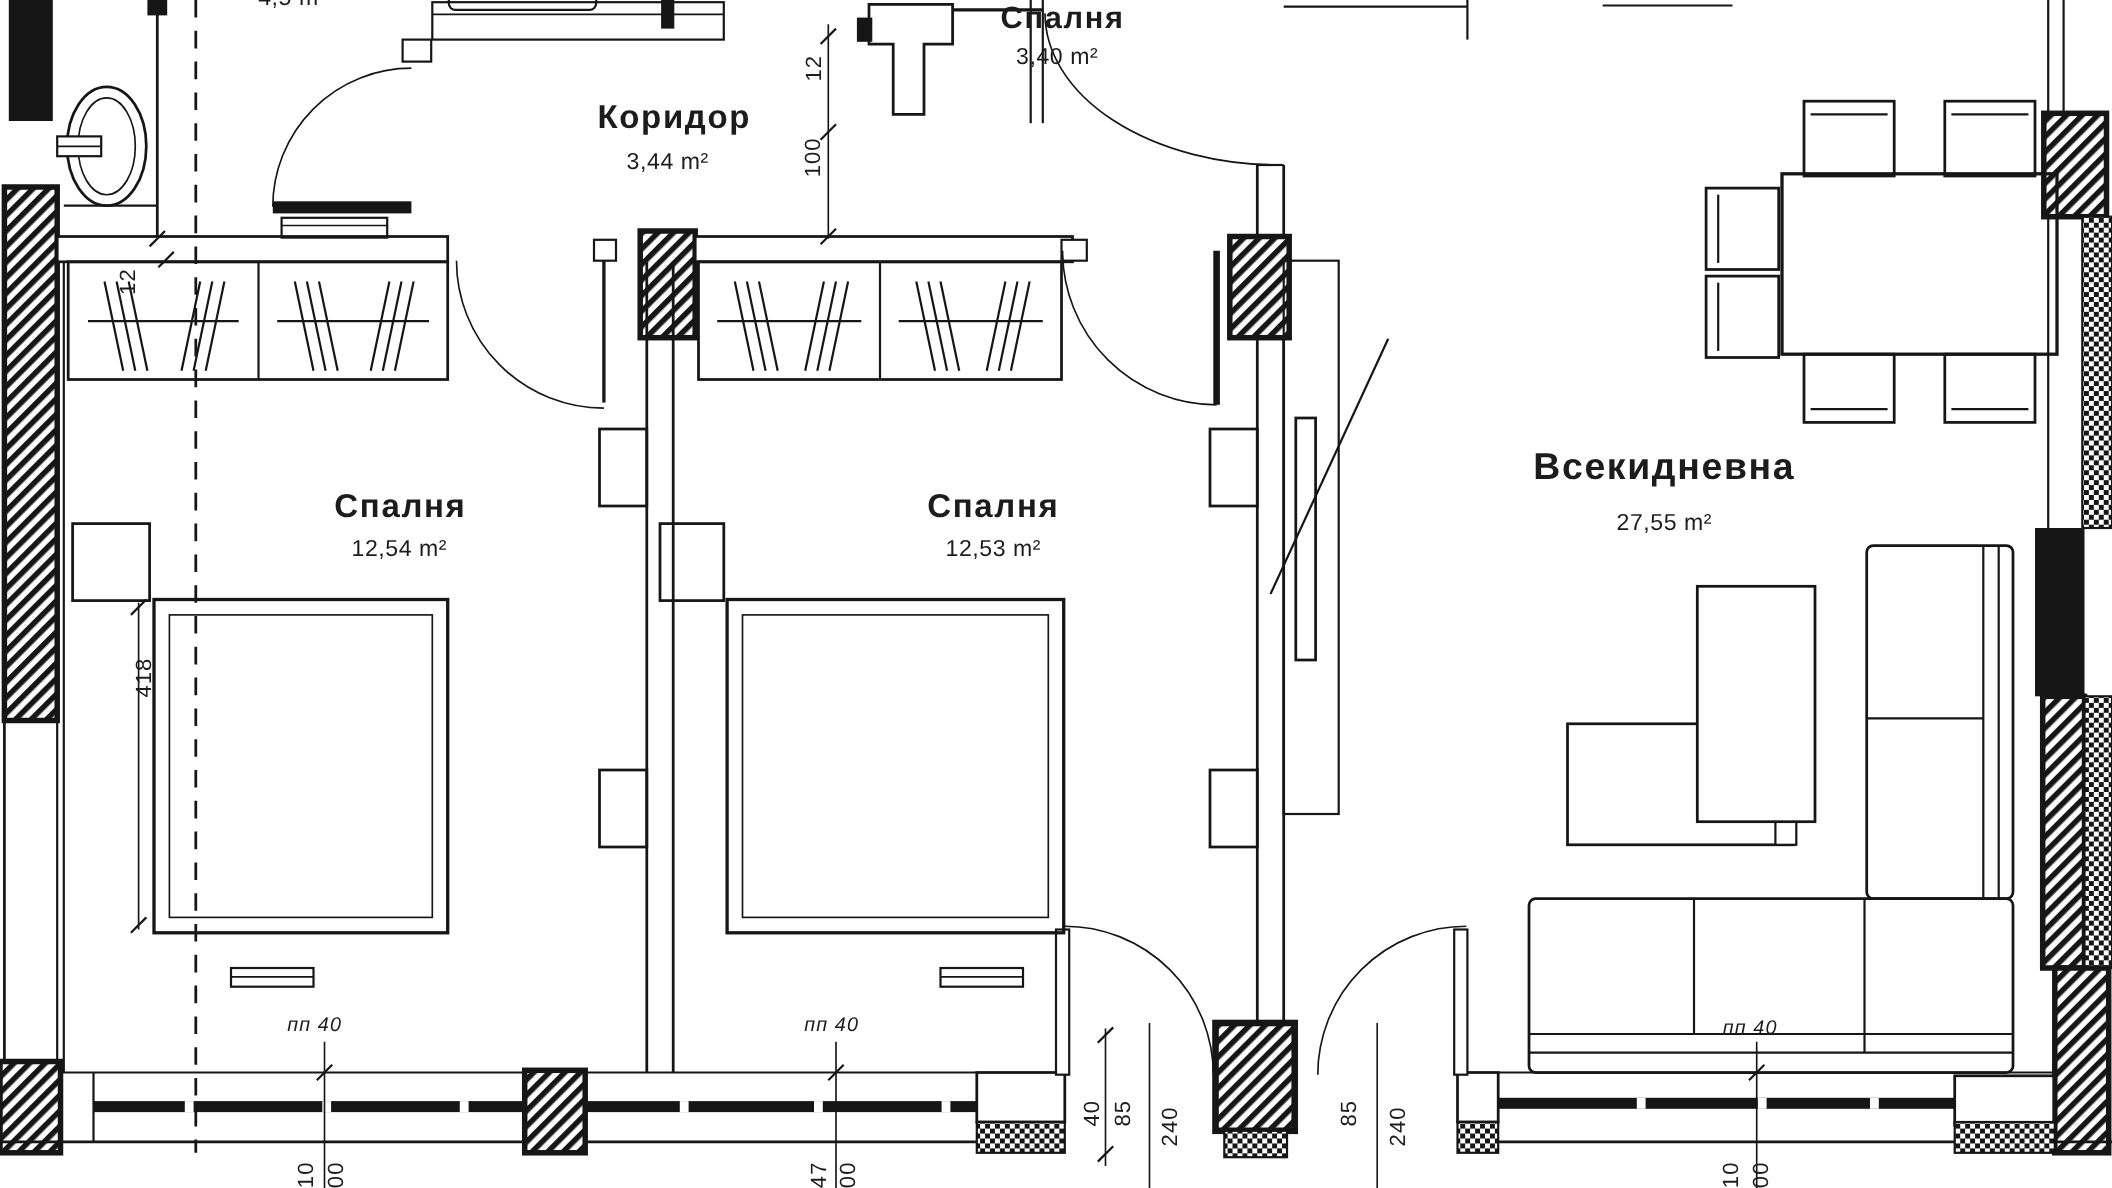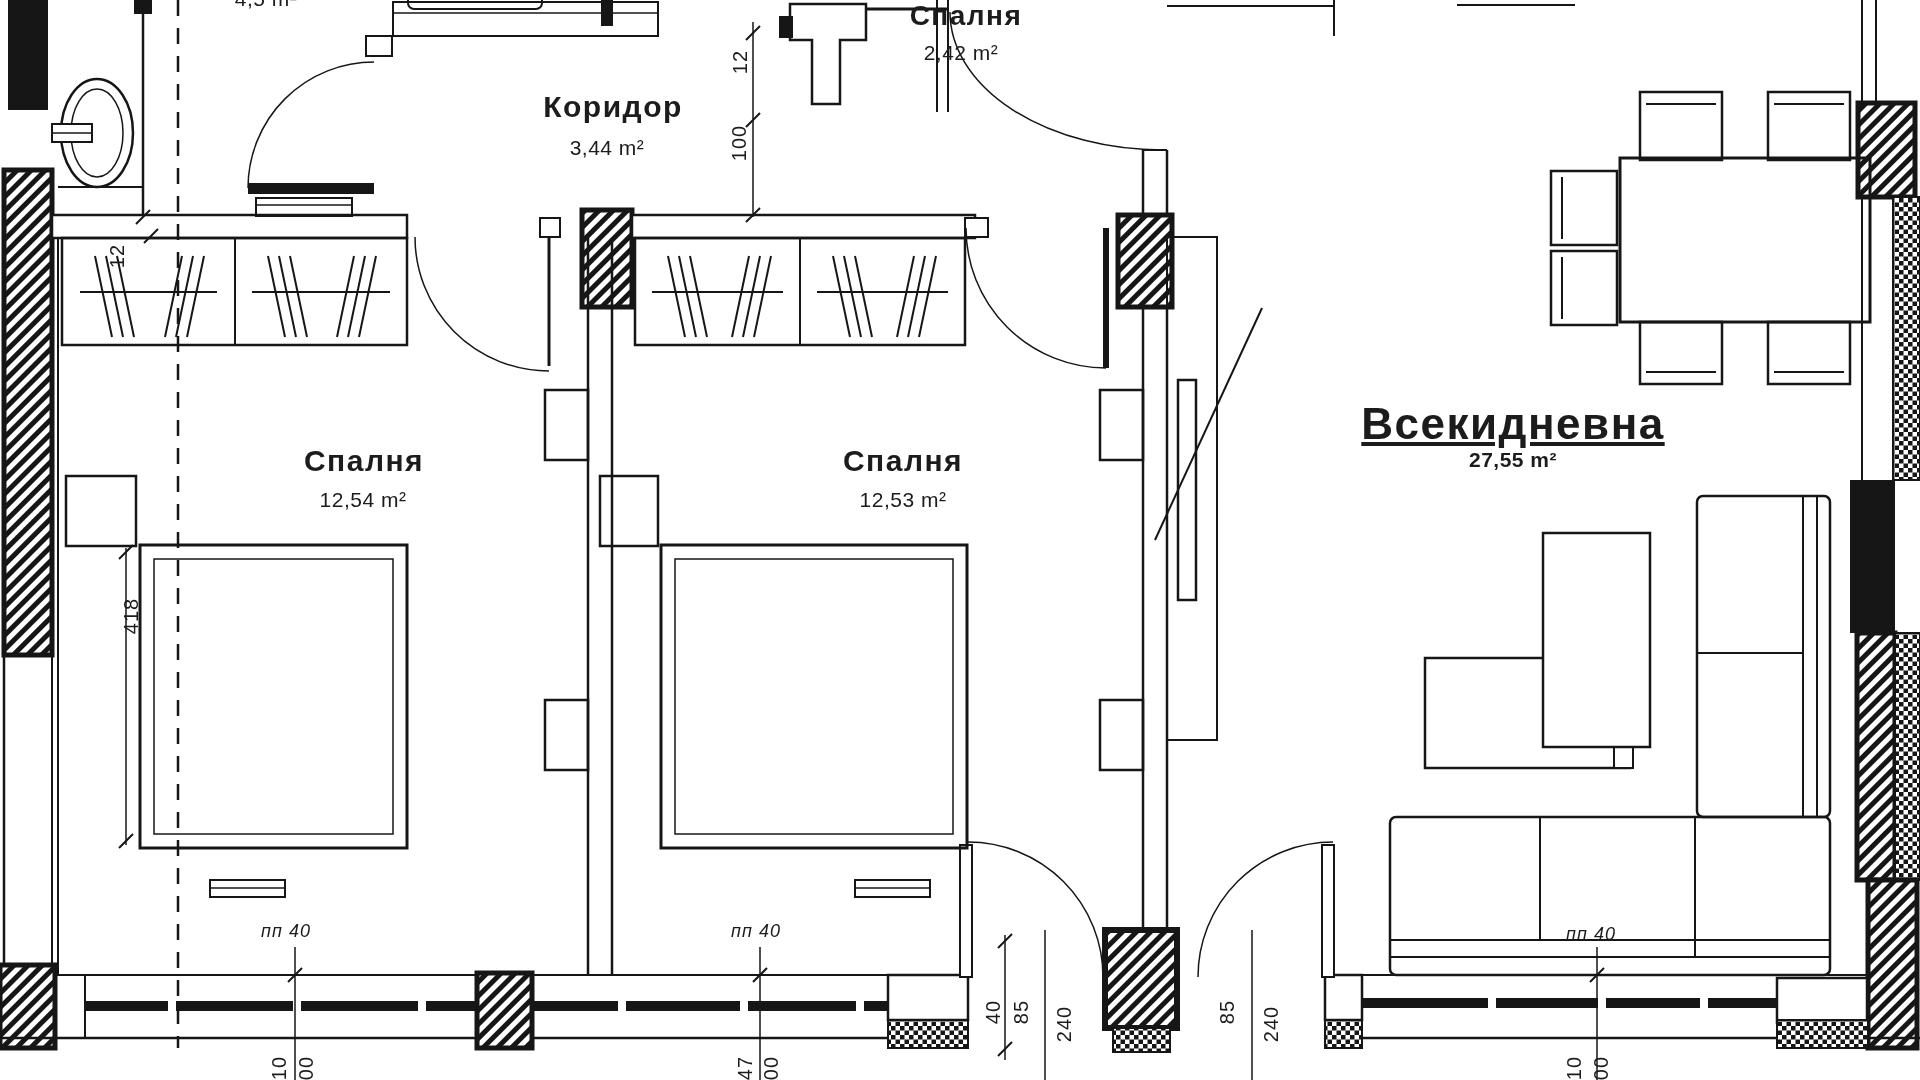--- a/index.html
+++ b/index.html
@@ -2,21 +2,21 @@
 <html><head>
 <meta charset="utf-8">
 <style>
   html,body{margin:0;padding:0;background:#fff;}
   .plan{position:relative;width:1920px;height:1080px;background:#fff;overflow:hidden;
         font-family:"Liberation Sans",sans-serif;color:#181818;}
   .plan svg{position:absolute;left:0;top:0;}
   .lbl{position:absolute;transform:translate(-50%,-50%);white-space:nowrap;
        color:#1c1c1c;text-align:center;line-height:1;}
   .room-name{font-size:30px;font-weight:700;letter-spacing:1.5px;}
-  .room-name.big{font-size:44px;text-decoration:underline;}
+  .room-name.big{font-size:34px;}
   .room-name.small{font-size:28px;}
   .room-area{font-size:21px;font-weight:400;letter-spacing:0.5px;}
   .parapet{font-size:18px;font-style:italic;letter-spacing:1px;}
   .dim{font-size:20px;letter-spacing:1px;}
   .rot{transform:translate(-50%,-50%) rotate(-90deg);}
 </style>
 </head>
 <body>
 
 <div class="plan">
@@ -274,30 +274,30 @@
     <line x1="288" y1="982" x2="302" y2="968" stroke-width="2"></line>
     <line x1="753" y1="982" x2="767" y2="968" stroke-width="2"></line>
     <line x1="1590" y1="982" x2="1604" y2="968" stroke-width="2"></line>
   </g>
 </svg>
 
   <div class="lbl room-name" style="left:613px;top:107px;">Коридор</div>
   <div class="lbl room-area" style="left:607px;top:147px;">3,44 m²</div>
 
   <div class="lbl room-name small" style="left:966px;top:16px;">Спалня</div>
-  <div class="lbl room-area" style="left:961px;top:52px;">2,42 m²</div>
+  <div class="lbl room-area" style="left:961px;top:52px;">3,40 m²</div>
 
   <div class="lbl room-name" style="left:364px;top:461px;">Спалня</div>
   <div class="lbl room-area" style="left:363px;top:499px;">12,54 m²</div>
 
   <div class="lbl room-name" style="left:903px;top:461px;">Спалня</div>
   <div class="lbl room-area" style="left:903px;top:499px;">12,53 m²</div>
 
   <div class="lbl room-name big" style="left:1513px;top:424px;">Всекидневна</div>
-  <div class="lbl room-area" style="left:1513px;top:459px;font-weight:bold;">27,55 m²</div>
+  <div class="lbl room-area" style="left:1513px;top:475px;">27,55 m²</div>
 
   <div class="lbl room-area" style="left:266px;top:-2px;">4,5 m²</div>
 
   <div class="lbl parapet" style="left:286px;top:931px;">пп 40</div>
   <div class="lbl parapet" style="left:756px;top:931px;">пп 40</div>
   <div class="lbl parapet" style="left:1591px;top:934px;">пп 40</div>
 
   <div class="lbl dim rot" style="left:740px;top:62px;">12</div>
   <div class="lbl dim rot" style="left:739px;top:143px;">100</div>
   <div class="lbl dim rot" style="left:117px;top:256px;">12</div>

